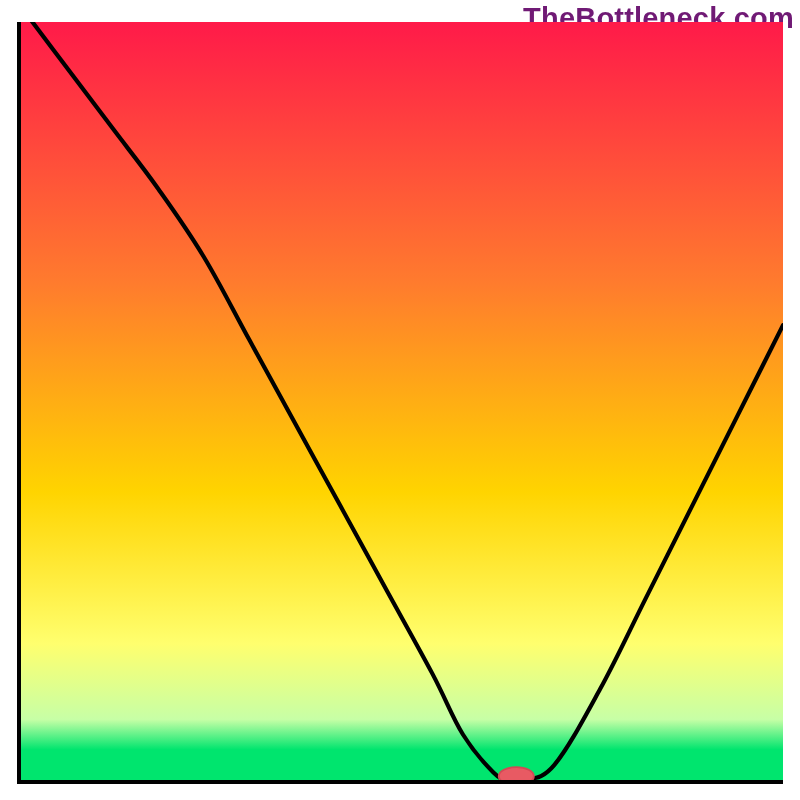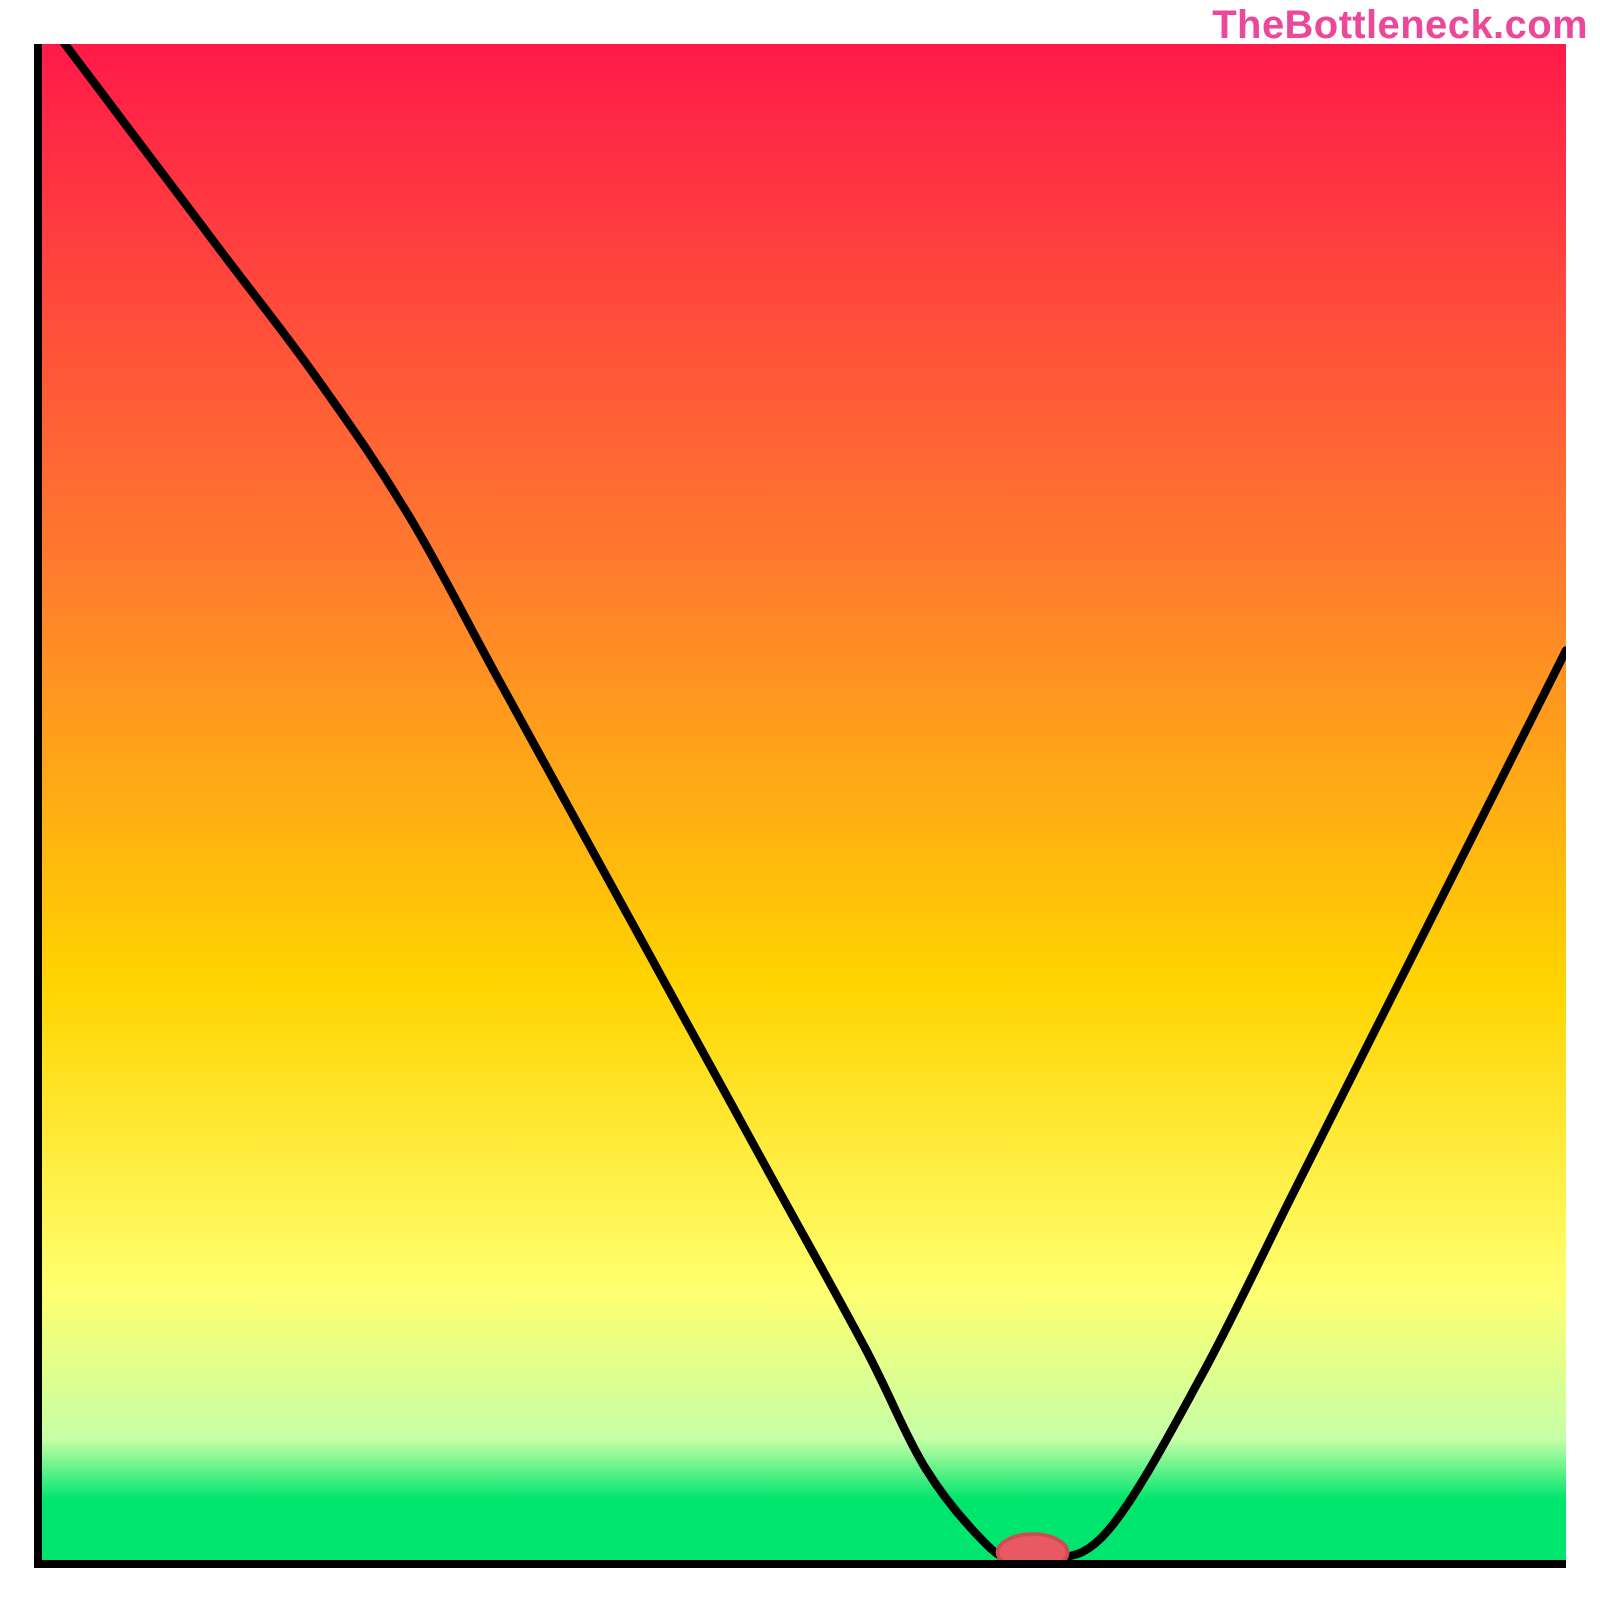--- a/index.html
+++ b/index.html
@@ -14,23 +14,23 @@
   .frame {
     position: relative;
     width: 800px;
     height: 800px;
     box-sizing: border-box;
   }
   .watermark {
     position: absolute;
     top: 2px;
     right: 6px;
-    font-size: 20px;
+    font-size: 29px;
     font-weight: 600;
-    color: #ec4899;
+    color: #701a75;
     letter-spacing: 0.2px;
     user-select: none;
   }
   .plot-wrap {
     position: absolute;
     left: 17px;
     top: 22px;
     width: 766px;
     height: 762px;
     border-left: 4px solid #000;

